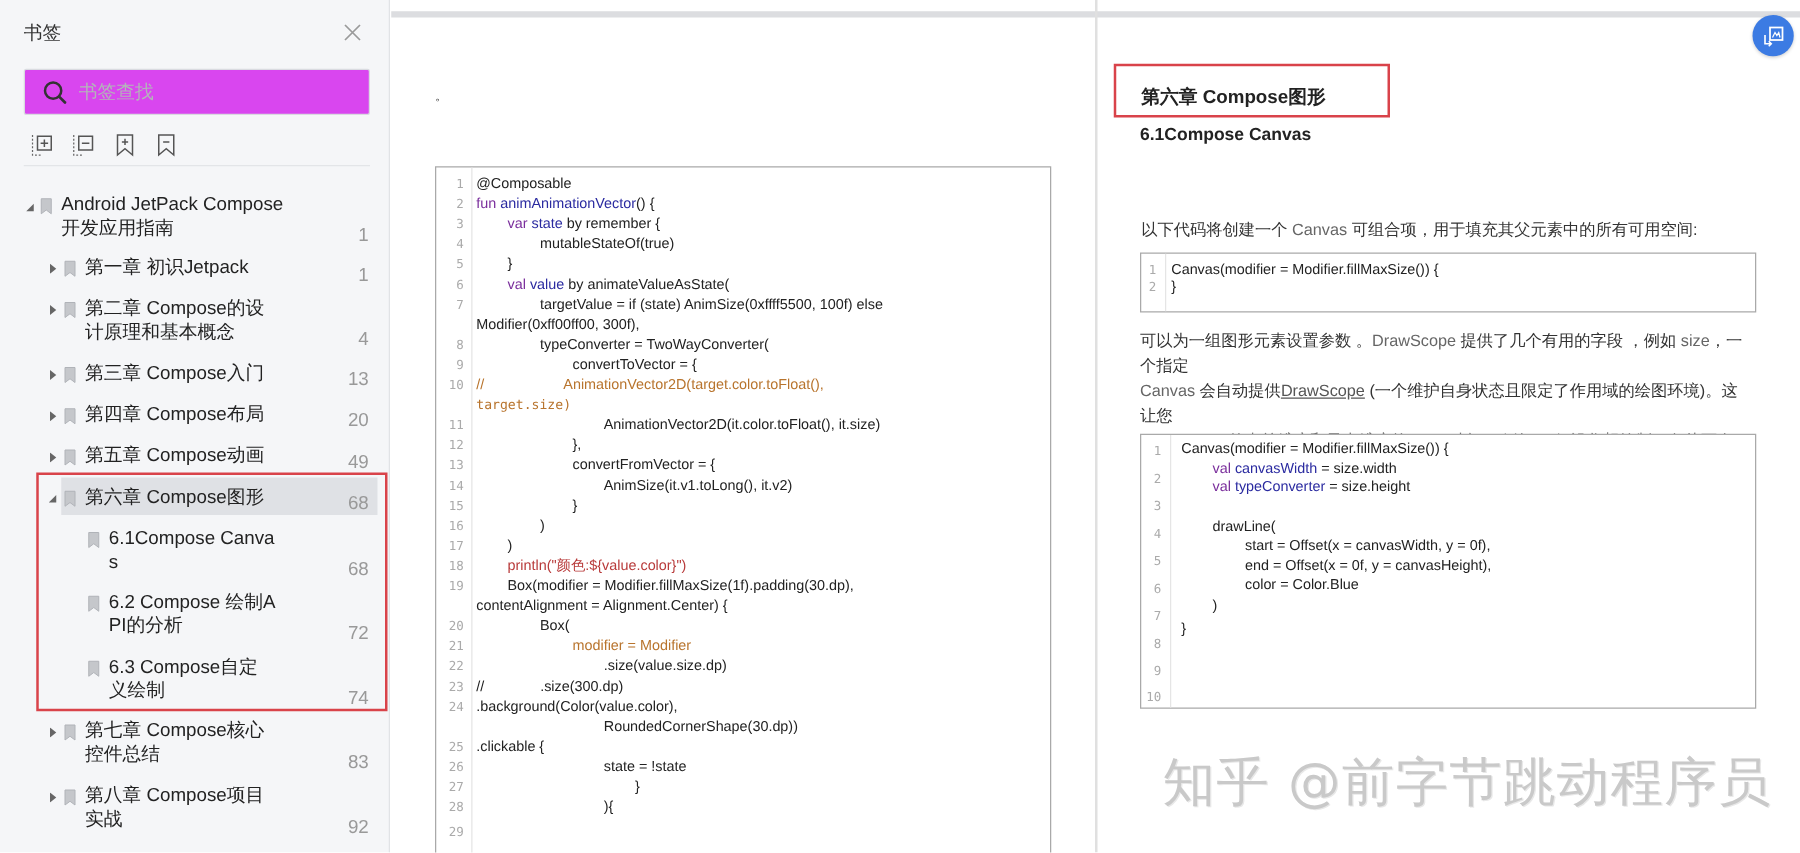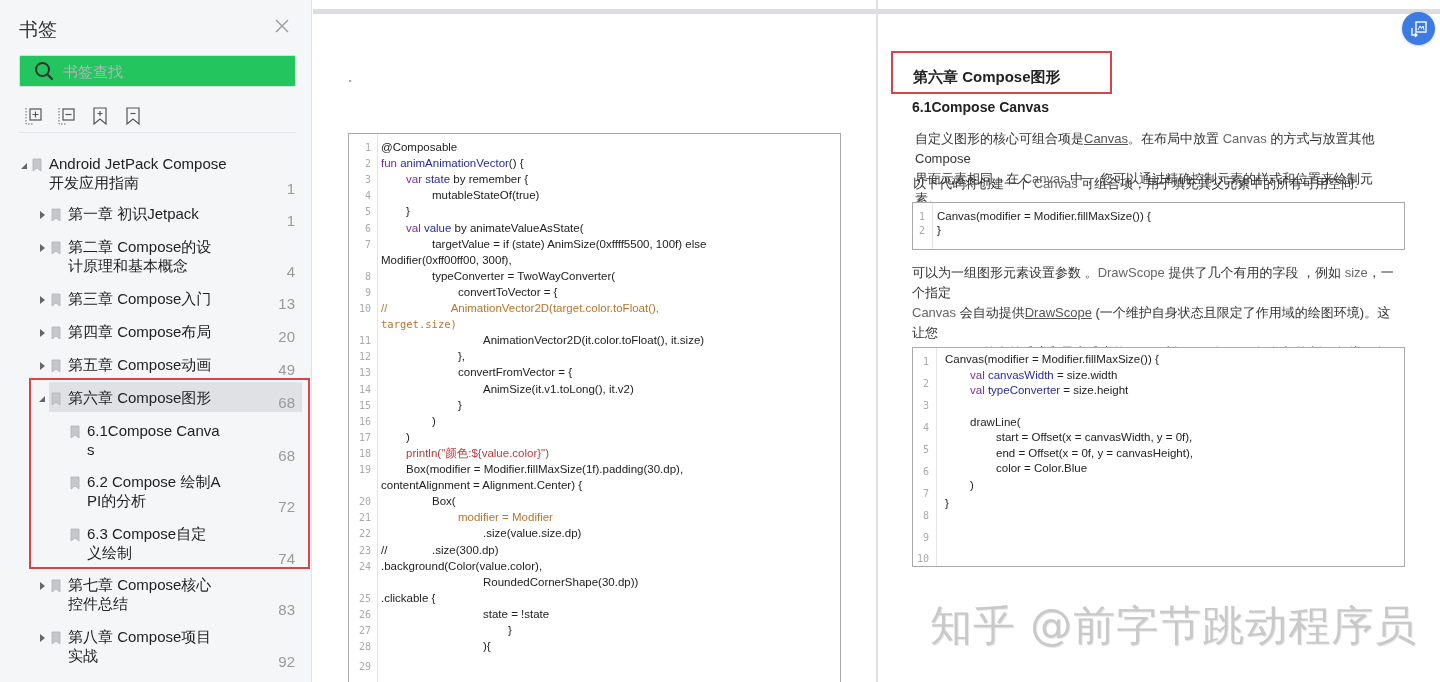--- a/index.html
+++ b/index.html
@@ -4,25 +4,25 @@
 <style>
   * { box-sizing: border-box; margin: 0; padding: 0; }
   html, body { width: 1440px; height: 682px; overflow: hidden; background: #ffffff; }
   body { font-family: "Liberation Sans", "DejaVu Sans", sans-serif; color: #333; position: relative; }
 
   
   .sidebar {
     position: absolute; left: 0; top: 0; width: 312px; height: 682px;
     background: #f5f6f8; border-right: 1px solid #e1e3e6;
   }
-  .sb-header { position: absolute; left: 19px; top: 17px; font-size: 19px; color: #333; }
+  .sb-header { position: absolute; left: 19px; top: 17px; font-size: 15px; color: #333; }
   .sb-close { position: absolute; left: 272px; top: 16px; width: 20px; height: 20px; cursor: pointer; }
   .sb-search {
-    position: absolute; left: 19px; top: 55px; width: 277px; height: 32px;
-    background: #22c55e; border: 1px solid #d9dbe0; border-radius: 2px;
+    position: absolute; left: 19px; top: 55px; width: 277px; height: 37px;
+    background: #d946ef; border: 1px solid #d9dbe0; border-radius: 2px;
     display: flex; align-items: center;
   }
   .sb-search .ico { width: 22px; height: 22px; margin-left: 13px; }
   .sb-search input {
     border: none; outline: none; background: transparent; margin-left: 8px;
     font-size: 15px; width: 220px; color: #333; font-family: "Liberation Sans", "DejaVu Sans", sans-serif;
   }
   .sb-search input::placeholder { color: #b3b5b9; }
   .sb-tools { position: absolute; left: 25px; top: 106px; display: flex; gap: 15px; }
   .sb-tools .tool { width: 18px; height: 20px; cursor: pointer; }
@@ -333,24 +333,20 @@
           <div class="code-line" style="left: 83px; top: 525.2px;"></div>
         </div>
     </div>
   </div>
 
   <div class="page-right">
     <div class="title-highlight"></div>
     <div class="h-chapter">第六章 Compose图形</div>
     <div class="h-section">6.1Compose Canvas</div>
 
-    <div class="para" style="left:37px;top:115px;width:480px;">
-      <div><span>自定义图形的核心可组合项是</span><span class="link">Canvas</span><span>。在布局中放置 </span><span class="code-word">Canvas</span><span> 的方式与放置其他Compose</span></div>
-      <div><span>界面元素相同。在 </span><span class="code-word">Canvas</span><span> 中， 您可以通过精确控制元素的样式和位置来绘制元素。</span></div>
-    </div>
     <div class="para" style="left:35px;top:160px;width:480px;">
       <span>以下代码将创建一个 </span><span class="code-word">Canvas</span><span> 可组合项，用于填充其父元素中的所有可用空间:</span>
     </div>
 
     <div class="code-box" style="left:34px;top:188px;width:493px;height:48px;">
       <div class="gutter" style="width:20px;"></div>
       <div id="code-r1">
           <div class="ln" style="left: 0px; width: 12px; top: 8px;">1</div>
           <div class="code-line" style="left: 24px; top: 6px;">Canvas(modifier = Modifier.fillMaxSize()) {</div>
           <div class="ln" style="left: 0px; width: 12px; top: 22px;">2</div>

